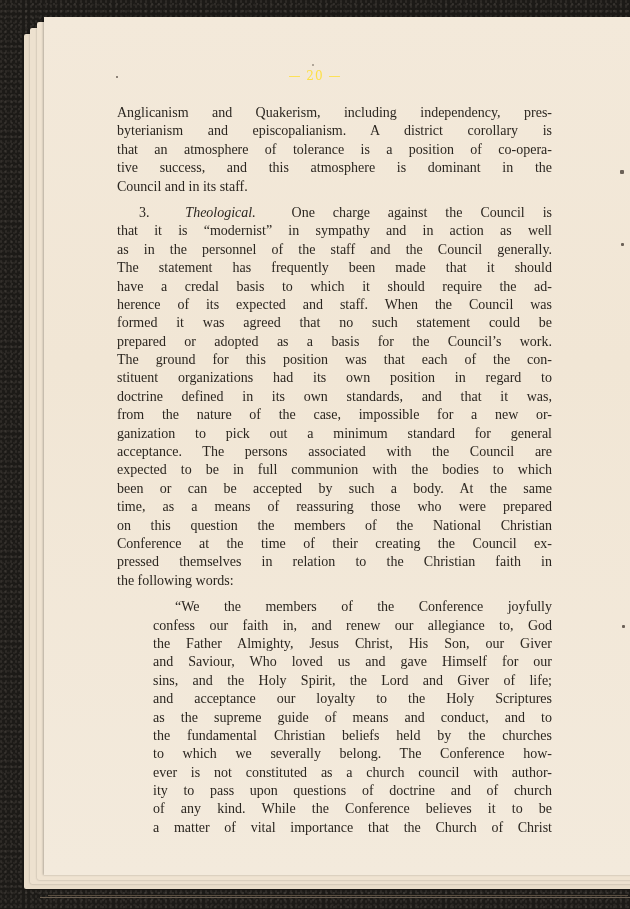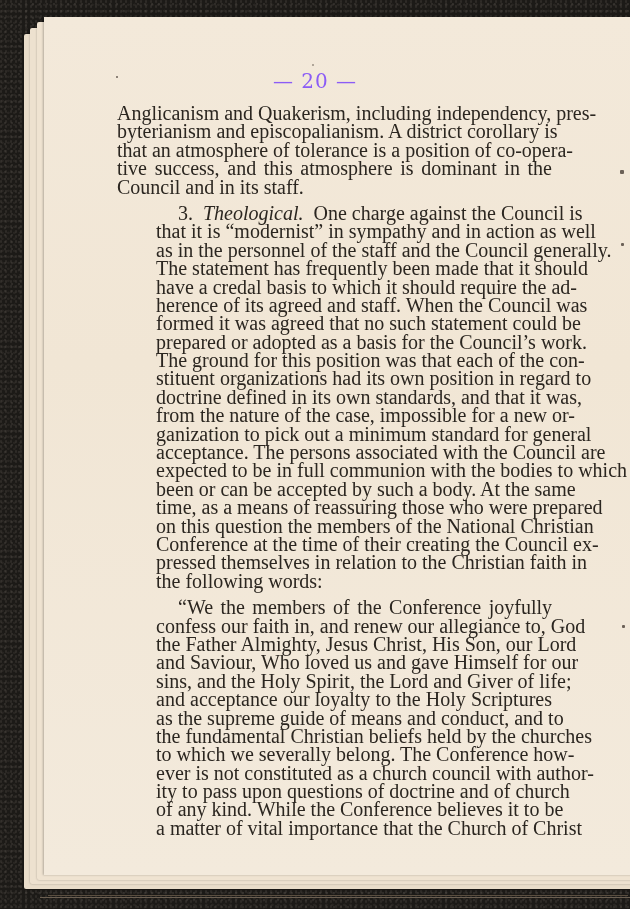--- a/index.html
+++ b/index.html
@@ -51,52 +51,51 @@
     width: 590px;
     height: 1px;
     background: #6b5f51;
   }
   .page-number {
     position: absolute;
     left: 0;
     top: 69px;
     width: 630px;
     text-align: center;
-    font-size: 20px;
-    color: #8b5cf6;
+    font-size: 12px;
+    color: #fde047;
     letter-spacing: 1px;
   }
   .text-block {
     position: absolute;
     left: 117px;
     top: 104px;
     width: 435px;
     color: #2b2620;
-    font-size: 20px;
+    font-size: 14px;
     line-height: 18.4px;
     text-align: justify;
     font-family: "Liberation Serif", "DejaVu Serif", serif;
   }
   .para {
     margin: 0;
   }
   .line {
     display: block;
     text-align: justify;
     text-align-last: justify;
     white-space: nowrap;
     overflow: visible;
     height: 18.4px;
   }
   .line.last {
     text-align-last: left;
   }
   .para + .para {
     margin-top: 8px;
-    margin-left: 39px;
   }
   .indent {
     padding-left: 22px;
   }
   .quote {
     margin-left: 36px;
     margin-top: 8px;
   }
   .quote .first {
     padding-left: 22px;
@@ -139,42 +138,42 @@
     <span class="line">tive success, and this atmosphere is dominant in the</span>
     <span class="line last">Council and in its staff.</span>
   </div>
 
   <div class="para">
     <span class="line indent"><span>3.</span>&nbsp;&nbsp;<em>Theological.</em>&nbsp;&nbsp;<span>One charge against the Council is</span></span>
     <span class="line">that it is “modernist” in sympathy and in action as well</span>
     <span class="line">as in the personnel of the staff and the Council generally.</span>
     <span class="line">The statement has frequently been made that it should</span>
     <span class="line">have a credal basis to which it should require the ad-</span>
-    <span class="line">herence of its agreed and staff.  When the Council was</span>
+    <span class="line">herence of its expected and staff.  When the Council was</span>
     <span class="line">formed it was agreed that no such statement could be</span>
     <span class="line">prepared or adopted as a basis for the Council’s work.</span>
     <span class="line">The ground for this position was that each of the con-</span>
     <span class="line">stituent organizations had its own position in regard to</span>
     <span class="line">doctrine defined in its own standards, and that it was,</span>
     <span class="line">from the nature of the case, impossible for a new or-</span>
     <span class="line">ganization to pick out a minimum standard for general</span>
     <span class="line">acceptance.  The persons associated with the Council are</span>
     <span class="line">expected to be in full communion with the bodies to which</span>
     <span class="line">been or can be accepted by such a body.  At the same</span>
     <span class="line">time, as a means of reassuring those who were prepared</span>
     <span class="line">on this question the members of the National Christian</span>
     <span class="line">Conference at the time of their creating the Council ex-</span>
     <span class="line">pressed themselves in relation to the Christian faith in</span>
     <span class="line last">the following words:</span>
   </div>
 
   <div class="para quote">
     <span class="line first">“We the members of the Conference joyfully</span>
     <span class="line">confess our faith in, and renew our allegiance to, God</span>
-    <span class="line">the Father Almighty, Jesus Christ, His Son, our Lord</span>
+    <span class="line">the Father Almighty, Jesus Christ, His Son, our Giver</span>
     <span class="line">and Saviour, Who loved us and gave Himself for our</span>
     <span class="line">sins, and the Holy Spirit, the Lord and Giver of life;</span>
     <span class="line">and acceptance our loyalty to the Holy Scriptures</span>
     <span class="line">as the supreme guide of means and conduct, and to</span>
     <span class="line">the fundamental Christian beliefs held by the churches</span>
     <span class="line">to which we severally belong.  The Conference how-</span>
     <span class="line">ever is not constituted as a church council with author-</span>
     <span class="line">ity to pass upon questions of doctrine and of church</span>
     <span class="line">of any kind.  While the Conference believes it to be</span>
     <span class="line">a matter of vital importance that the Church of Christ</span>

